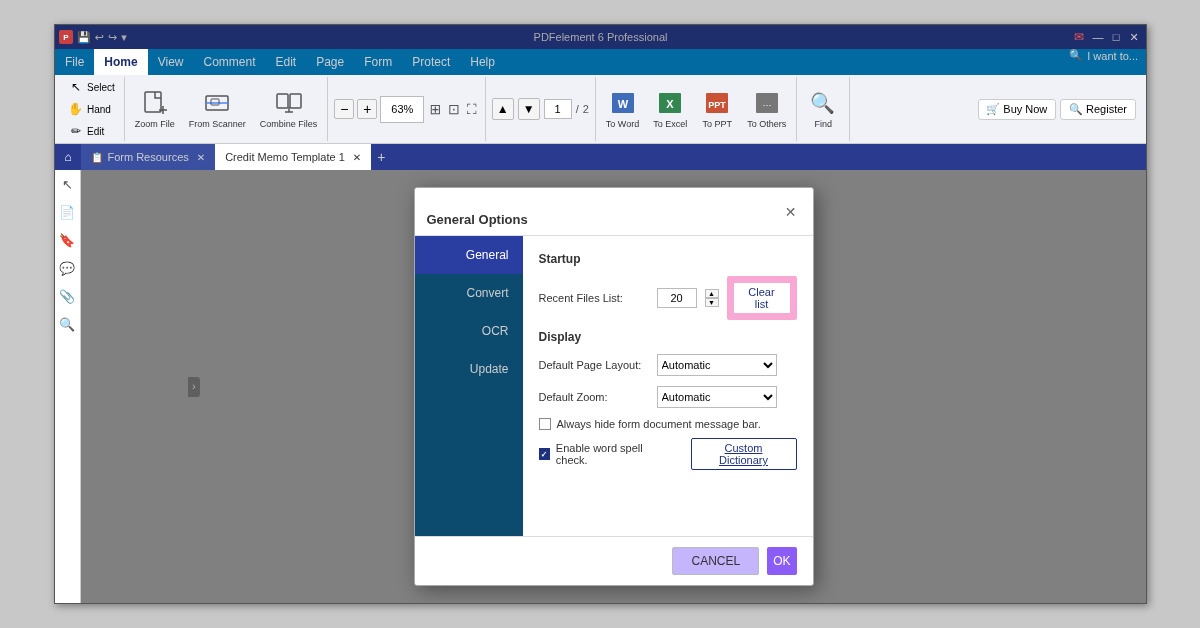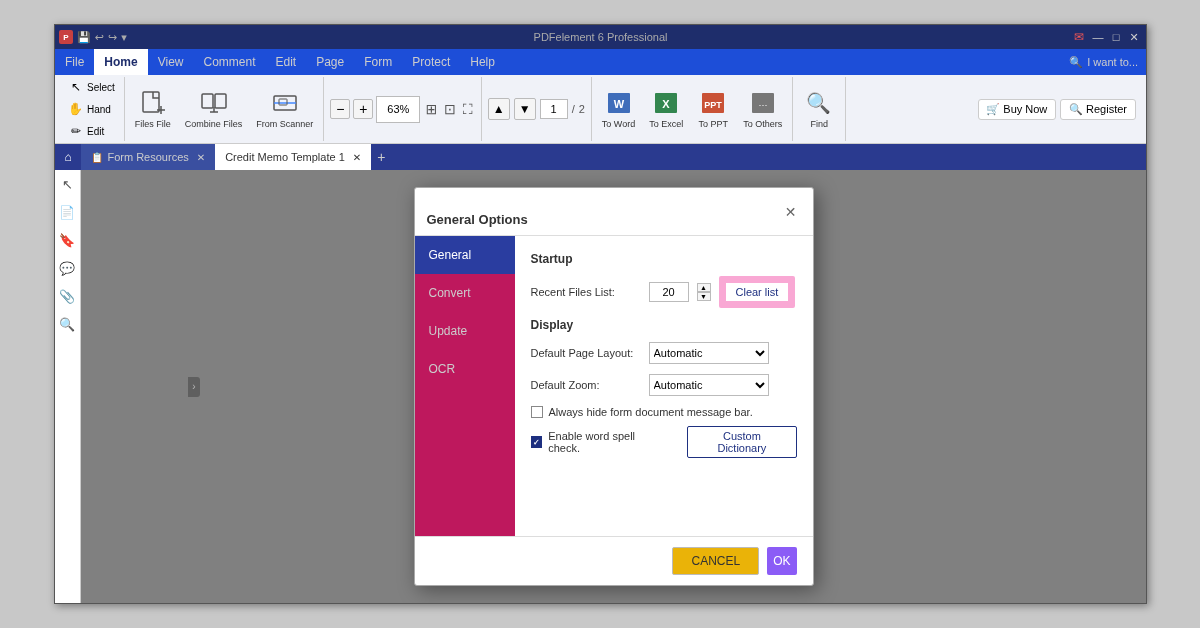--- a/index.html
+++ b/index.html
@@ -10,21 +10,21 @@
 
     
     .title-bar { background: #1e2d6b; color: #ccc; font-size: 11px; height: 24px; display: flex; align-items: center; justify-content: center; position: relative; flex-shrink: 0; }
     .title-bar-title { color: #aaa; }
     .title-bar-controls { position: absolute; right: 4px; display: flex; gap: 2px; }
     .title-bar-left { position: absolute; left: 4px; display: flex; gap: 4px; align-items: center; }
     .title-bar-btn { width: 16px; height: 14px; display: flex; align-items: center; justify-content: center; color: #ccc; font-size: 11px; cursor: pointer; }
     .title-bar-icon { width: 14px; height: 14px; background: #e55; border-radius: 2px; display: flex; align-items: center; justify-content: center; font-size: 8px; color: #fff; }
 
     
-    .menu-bar { background: #1d4ed8; display: flex; align-items: center; height: 26px; flex-shrink: 0; }
+    .menu-bar { background: #0369a1; display: flex; align-items: flex-start; height: 26px; flex-shrink: 0; }
     .menu-item { color: #ccc; padding: 4px 10px; font-size: 12px; cursor: pointer; height: 100%; display: flex; align-items: center; }
     .menu-item.active { background: #fff; color: #1e2d6b; font-weight: 600; }
     .menu-right { margin-left: auto; display: flex; align-items: center; padding-right: 8px; }
     .want-to { color: #ccc; font-size: 11px; display: flex; align-items: center; gap: 4px; cursor: pointer; }
 
     
     .toolbar { background: #f0f2f8; border-bottom: 1px solid #ccc; display: flex; align-items: stretch; padding: 2px 4px; min-height: 68px; flex-shrink: 0; }
     .toolbar-section { display: flex; align-items: center; gap: 2px; padding: 0 4px; border-right: 1px solid #ccc; }
     .toolbar-section:last-child { border-right: none; }
     .tool-btn { display: flex; flex-direction: column; align-items: center; justify-content: center; padding: 4px 6px; cursor: pointer; border-radius: 3px; min-width: 44px; }
@@ -73,43 +73,43 @@
     .dialog-overlay { position: absolute; top: 0; left: 0; right: 0; bottom: 0; background: rgba(0,0,0,0.3); display: flex; align-items: center; justify-content: center; z-index: 100; }
 
     
     .dialog { background: #fff; border: 1px solid #aaa; border-radius: 3px; width: 400px; box-shadow: 4px 4px 20px rgba(0,0,0,0.4); }
     .dialog-header { display: flex; align-items: center; justify-content: space-between; padding: 8px 12px; border-bottom: 1px solid #ddd; }
     .dialog-title { font-size: 13px; font-weight: 600; color: #333; margin-top: 16px; }
     .dialog-close { cursor: pointer; color: #666; font-size: 14px; width: 20px; height: 20px; display: flex; align-items: center; justify-content: center; }
     .dialog-body { display: flex; min-height: 300px; }
 
     
-    .dialog-nav { width: 100px; background: #be185d; display: flex; flex-direction: column; }
+    .dialog-nav { width: 108px; background: #0c4a6e; display: flex; flex-direction: column; text-align: right; }
     .dialog-nav-item { padding: 12px 14px; color: #ccc; font-size: 12px; cursor: pointer; }
     .dialog-nav-item.active { background: #2a3da0; color: #fff; }
 
     
     .dialog-content { flex: 1; padding: 16px; }
     .section-title { font-size: 12px; font-weight: 700; color: #333; margin-bottom: 10px; }
     .form-row { display: flex; align-items: center; margin-bottom: 10px; gap: 8px; }
     .form-label { font-size: 11px; color: #333; min-width: 110px; }
     .form-input-small { width: 40px; height: 20px; border: 1px solid #bbb; text-align: center; font-size: 11px; padding: 0 2px; }
     .spinner-btns { display: flex; flex-direction: column; }
     .spinner-btn { width: 14px; height: 9px; border: 1px solid #bbb; background: #f5f5f5; display: flex; align-items: center; justify-content: center; font-size: 7px; cursor: pointer; }
     .clear-btn { border: 7px solid #f9a8d4; color: #1e3080; background: #fff; padding: 3px 10px; font-size: 11px; cursor: pointer; border-radius: 2px; }
     .select-dropdown { height: 22px; border: 1px solid #bbb; font-size: 11px; min-width: 120px; background: #fff; }
     .checkbox-row { display: flex; align-items: center; gap: 6px; margin-bottom: 8px; }
     .cb { width: 12px; height: 12px; border: 1px solid #888; display: flex; align-items: center; justify-content: center; cursor: pointer; }
     .cb.checked { background: #1e3080; border-color: #1e3080; }
     .cb-label { font-size: 11px; color: #333; }
-    .custom-dict-btn { border: 1px solid #1e3080; color: #1e3080; background: #fff; padding: 3px 10px; font-size: 11px; cursor: pointer; border-radius: 2px; margin-left: 15px; }
+    .custom-dict-btn { border: 1px solid #1e3080; color: #1e3080; background: #fff; padding: 3px 10px; font-size: 11px; cursor: pointer; border-radius: 2px; margin-left: 15px; text-decoration: underline; }
 
     
     .dialog-footer { display: flex; justify-content: flex-end; gap: 8px; padding: 10px 16px; border-top: 1px solid #ddd; }
-    .btn-cancel { border: 1px solid #bbb; background: #eab308; color: #333; padding: 6px 18px; font-size: 12px; cursor: pointer; border-radius: 2px; }
+    .btn-cancel { border: 1px solid #bbb; background: #c4b5fd; color: #333; padding: 6px 18px; font-size: 12px; cursor: pointer; border-radius: 2px; }
     .btn-ok { border: none; background: #8b5cf6; color: #fff; padding: 6px 6px; font-size: 12px; cursor: pointer; border-radius: 2px; }
 
     
     svg { display: block; }
   </style>
 </head>
 <body>
 
 <div class="app-window">
 
@@ -170,42 +170,42 @@
     <div class="toolbar-section">
       <div class="tool-btn">
         <div class="tool-icon">
           <svg width="28" height="26" viewBox="0 0 28 26">
               <rect x="4" y="2" width="16" height="20" rx="1" fill="none" stroke="#555" stroke-width="1.5"></rect>
               <polyline points="14,2 14,8 20,8" fill="none" stroke="#555" stroke-width="1.5"></polyline>
               <line x1="22" y1="16" x2="22" y2="24" stroke="#555" stroke-width="1.5"></line>
               <line x1="18" y1="20" x2="26" y2="20" stroke="#555" stroke-width="1.5"></line>
             </svg>
         </div>
-        <span class="tool-label">Files File</span>
+        <span class="tool-label">Zoom File</span>
+      </div>
+      <div class="tool-btn">
+        <div class="tool-icon">
+          <svg width="28" height="26" viewBox="0 0 28 26">
+              <rect x="3" y="6" width="22" height="14" rx="1" fill="none" stroke="#555" stroke-width="1.5"></rect>
+              <line x1="3" y1="13" x2="25" y2="13" stroke="#4488ff" stroke-width="1.5"></line>
+              <rect x="8" y="9" width="8" height="6" rx="0.5" fill="none" stroke="#555" stroke-width="1"></rect>
+            </svg>
+        </div>
+        <span class="tool-label">From Scanner</span>
       </div>
       <div class="tool-btn">
         <div class="tool-icon">
           <svg width="28" height="26" viewBox="0 0 28 26">
               <rect x="2" y="4" width="11" height="14" rx="1" fill="none" stroke="#555" stroke-width="1.5"></rect>
               <rect x="15" y="4" width="11" height="14" rx="1" fill="none" stroke="#555" stroke-width="1.5"></rect>
               <line x1="14" y1="22" x2="14" y2="17" stroke="#555" stroke-width="1.5"></line>
               <line x1="10" y1="22" x2="18" y2="22" stroke="#555" stroke-width="1.5"></line>
             </svg>
         </div>
         <span class="tool-label">Combine Files</span>
-      </div>
-      <div class="tool-btn">
-        <div class="tool-icon">
-          <svg width="28" height="26" viewBox="0 0 28 26">
-              <rect x="3" y="6" width="22" height="14" rx="1" fill="none" stroke="#555" stroke-width="1.5"></rect>
-              <line x1="3" y1="13" x2="25" y2="13" stroke="#4488ff" stroke-width="1.5"></line>
-              <rect x="8" y="9" width="8" height="6" rx="0.5" fill="none" stroke="#555" stroke-width="1"></rect>
-            </svg>
-        </div>
-        <span class="tool-label">From Scanner</span>
       </div>
     </div>
 
     <div class="zoom-section">
       <div class="zoom-btn">−</div>
       <div class="zoom-btn">+</div>
       <input class="zoom-input" value="63%" readonly="" style="">
       <div style="cursor:pointer; font-size:14px; color:#555; padding:2px;">⊞</div>
       <div style="cursor:pointer; font-size:14px; color:#555; padding:2px;">⊡</div>
       <div style="cursor:pointer; font-size:14px; color:#555; padding:2px;">⛶</div>
@@ -312,22 +312,22 @@
           <div class="dialog-header">
             <span class="dialog-title">General Options</span>
             <div class="dialog-close">✕</div>
           </div>
 
           <div class="dialog-body">
 
             <div class="dialog-nav">
               <div class="dialog-nav-item active">General</div>
               <div class="dialog-nav-item">Convert</div>
+              <div class="dialog-nav-item">OCR</div>
               <div class="dialog-nav-item">Update</div>
-              <div class="dialog-nav-item">OCR</div>
             </div>
 
             <div class="dialog-content">
 
               <div class="section-title">Startup</div>
               <div class="form-row">
                 <span class="form-label">Recent Files List:</span>
                 <input class="form-input-small" value="20" style="">
                 <div class="spinner-btns">
                   <div class="spinner-btn">▲</div>

